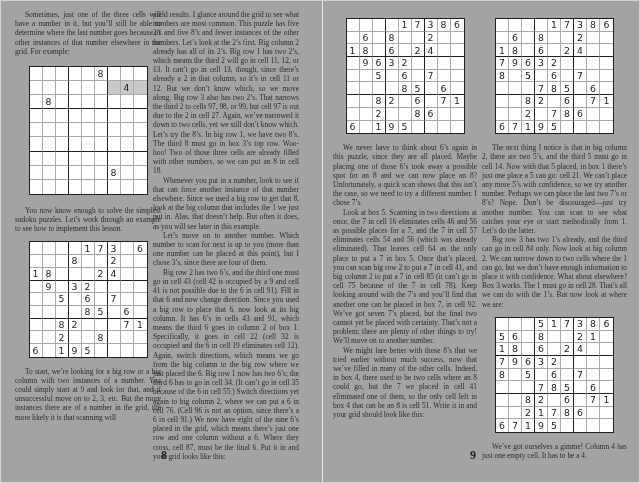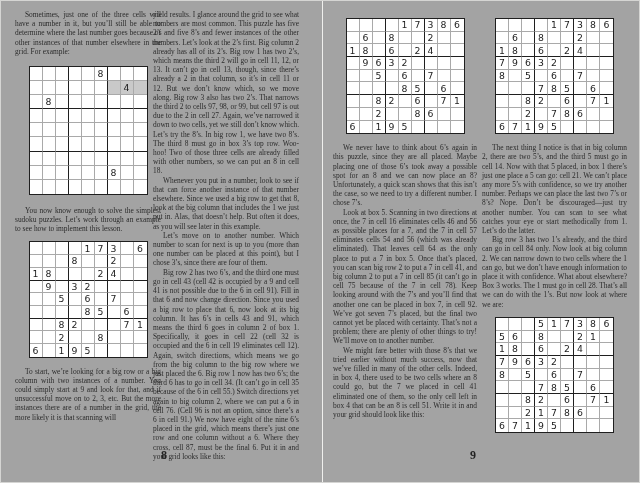--- a/index.html
+++ b/index.html
@@ -478,16 +478,17 @@
         <div class="cell last-r">6</div>
         <div class="cell last-r">7</div>
         <div class="cell vbox last-r">1</div>
         <div class="cell last-r">9</div>
         <div class="cell last-r">5</div>
         <div class="cell vbox last-r"></div>
         <div class="cell last-r"></div>
         <div class="cell last-r"></div>
         <div class="cell last-c last-r"></div>
       </div>
+    <p class="indent">We’ve got ourselves a gimme! Column 4 has just one empty cell. It has to be a 4.</p>
   </div>
 
   <div class="pagenum" id="pn9">9</div>
 </div>
 
 </body></html>

